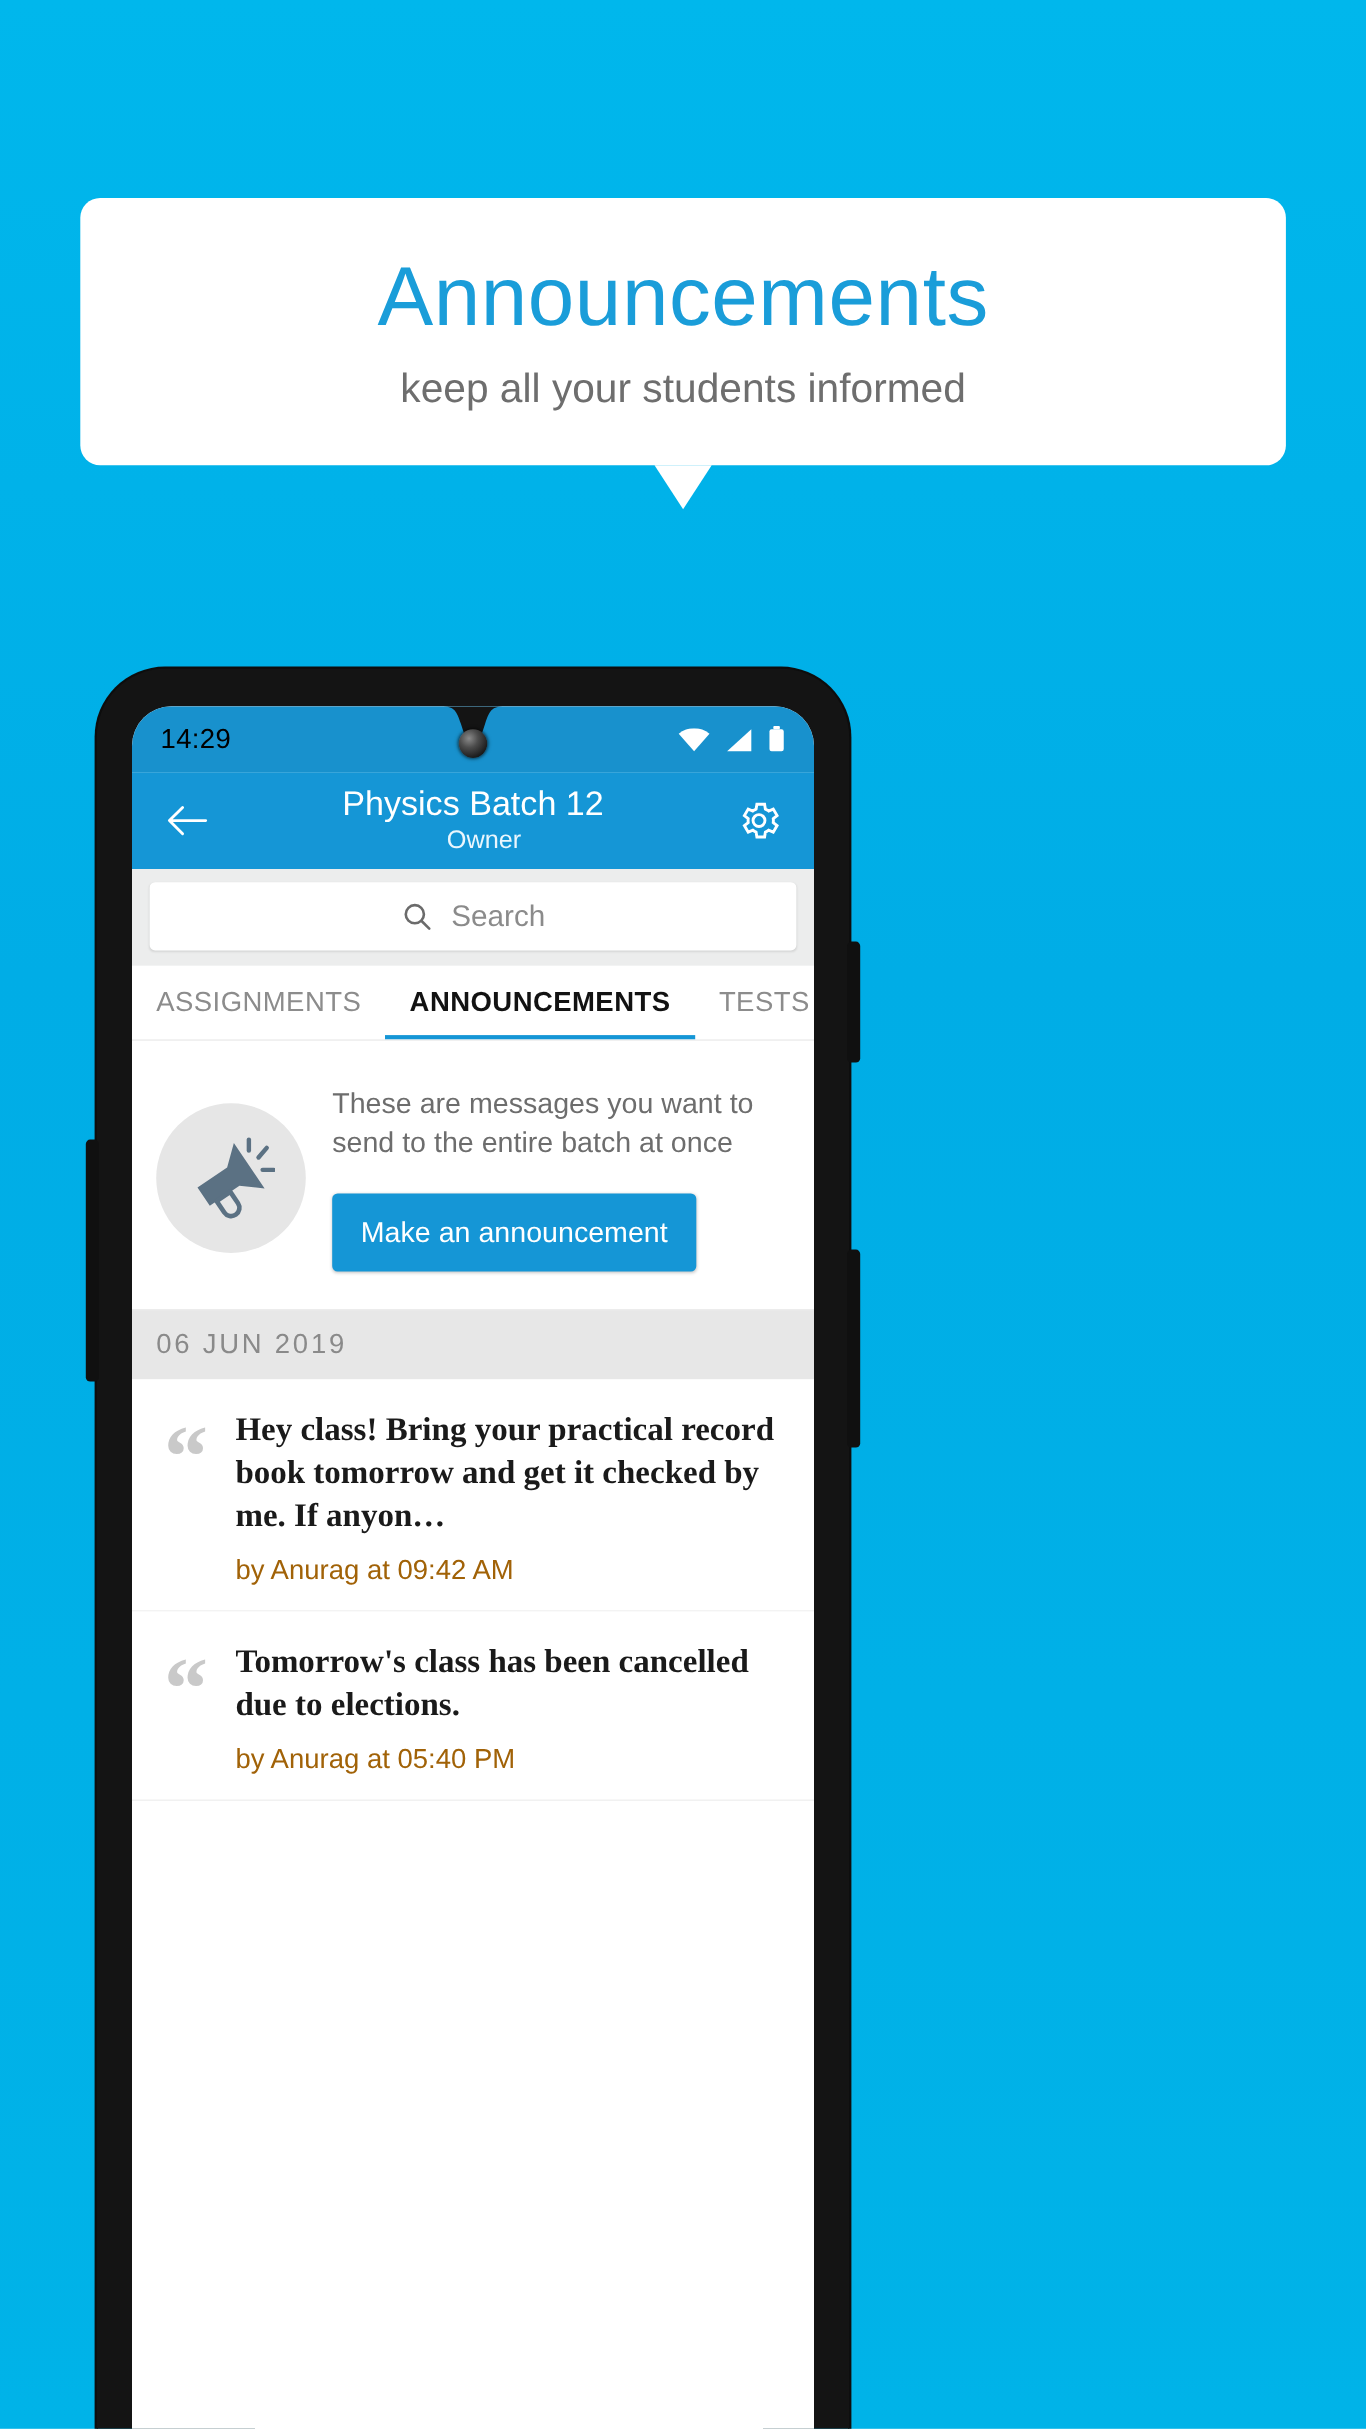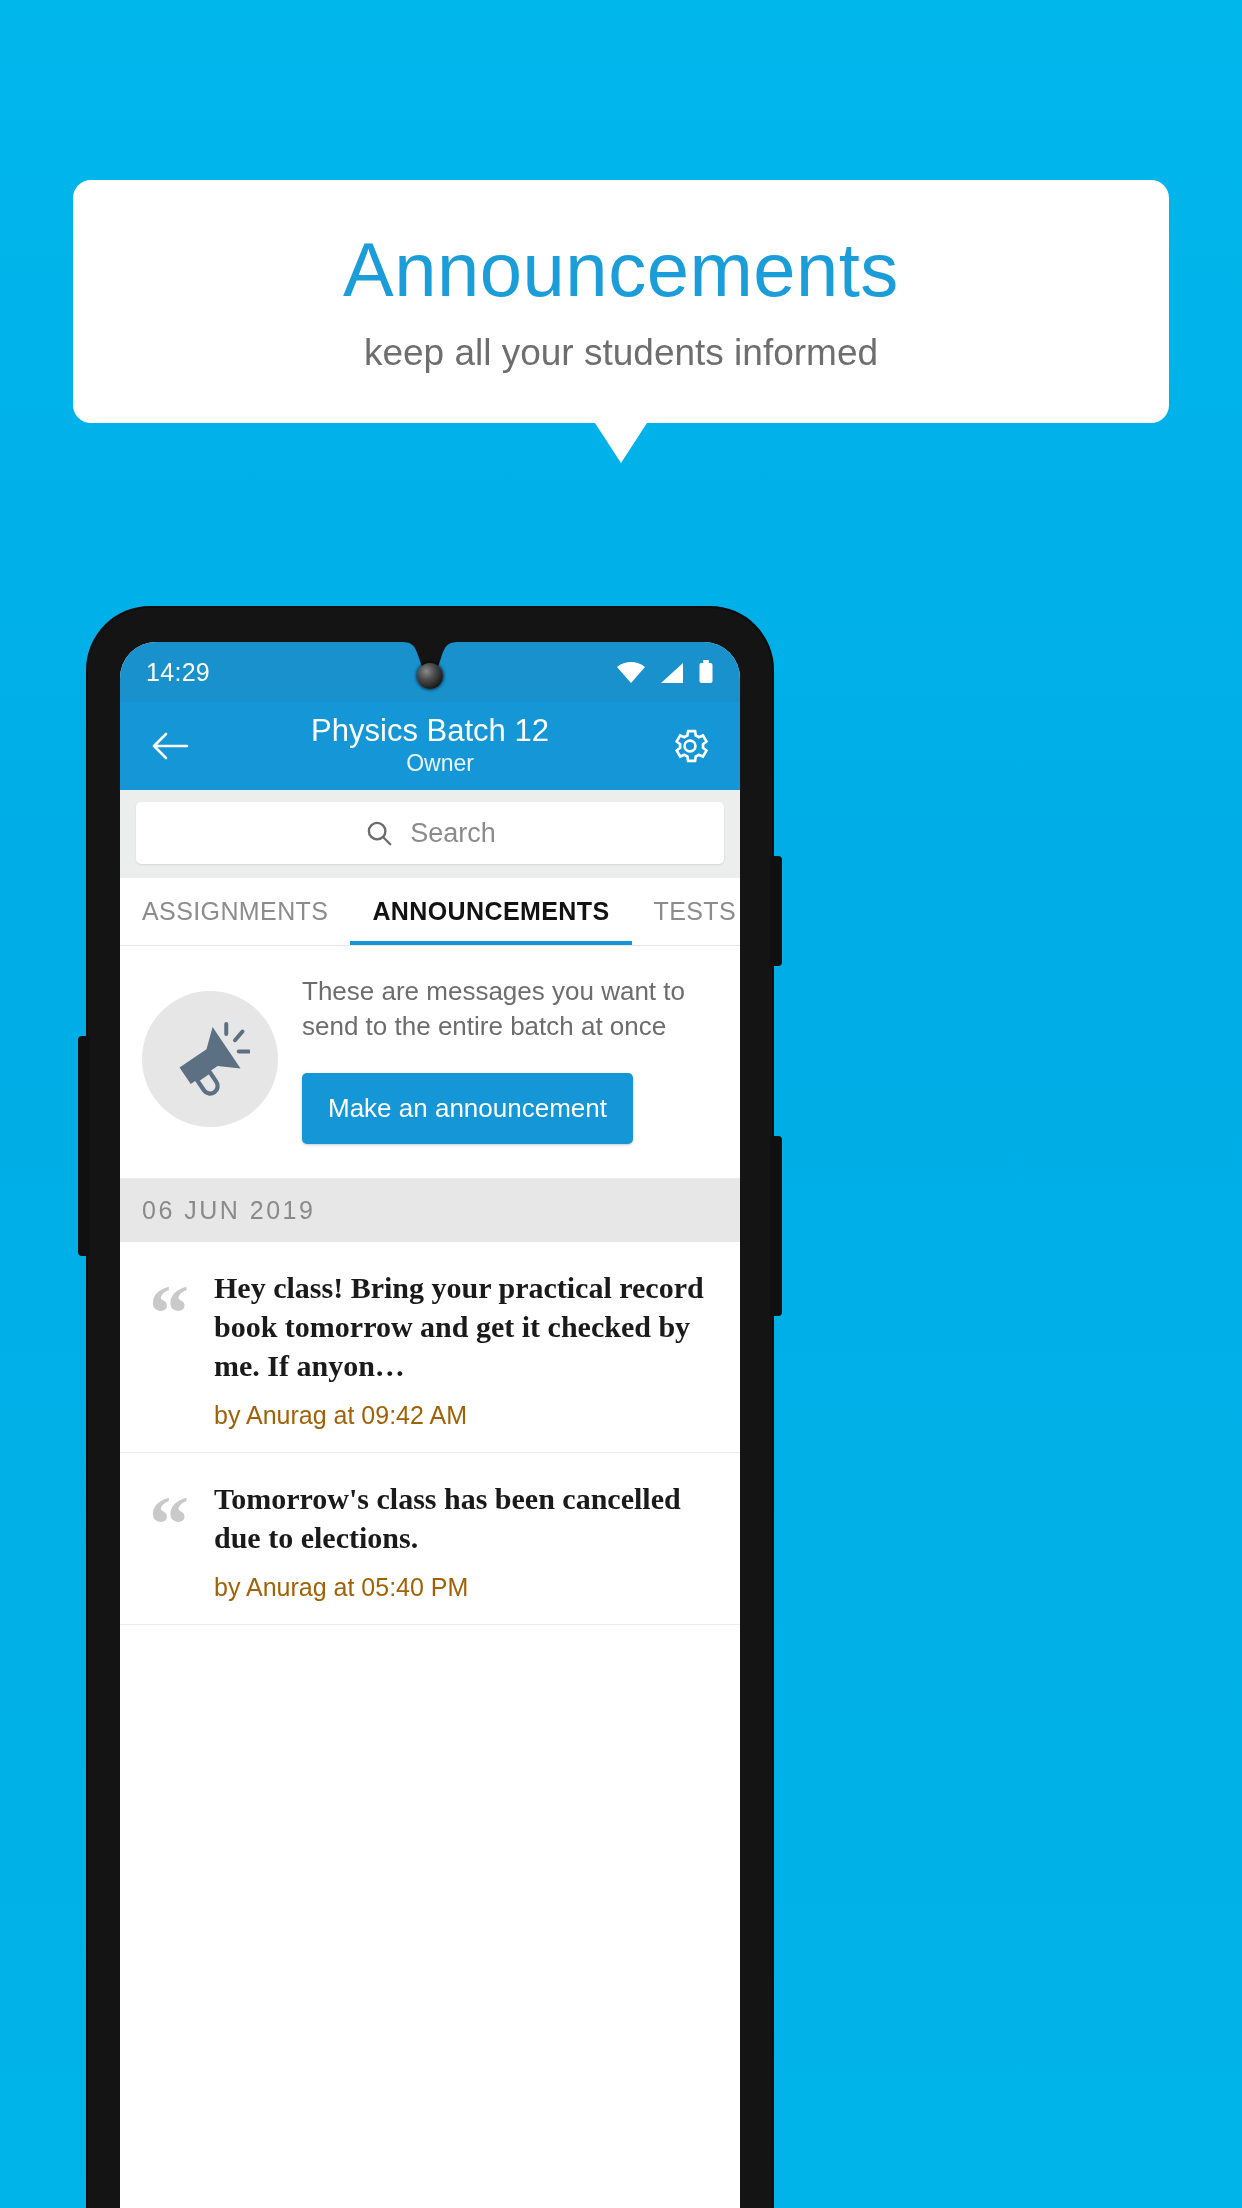--- a/index.html
+++ b/index.html
@@ -99,21 +99,21 @@
 
   
   #statusbar {
     position:relative;
     height:60px;
     background:#1891cd;
     display:flex;
     align-items:center;
     justify-content:space-between;
     padding:0 26px;
-    color:#ffffff;
+    color:#000000;
     z-index:20;
     gap:20px;
   }
   #status-time { font-size:25px; font-weight:500; letter-spacing:.3px; }
   #status-icons { display:flex; align-items:flex-end; gap:13px; }
   .sicon { display:block; }
 
   
   #appbar {
     position:relative;
@@ -176,20 +176,21 @@
   }
 
   
   #promo {
     background:#fff;
     display:flex;
     align-items:center;
     padding:28px 22px 34px 22px;
     gap:24px;
     border-bottom:1px solid #ececec;
+    margin-top:12px;
   }
   #promo-circle {
     width:136px; height:136px;
     border-radius:50%;
     background:#e6e6e6;
     flex:0 0 auto;
     display:flex; align-items:center; justify-content:center;
   }
   #promo-right { flex:1; display:flex; flex-direction:column; }
   #promo-text {

